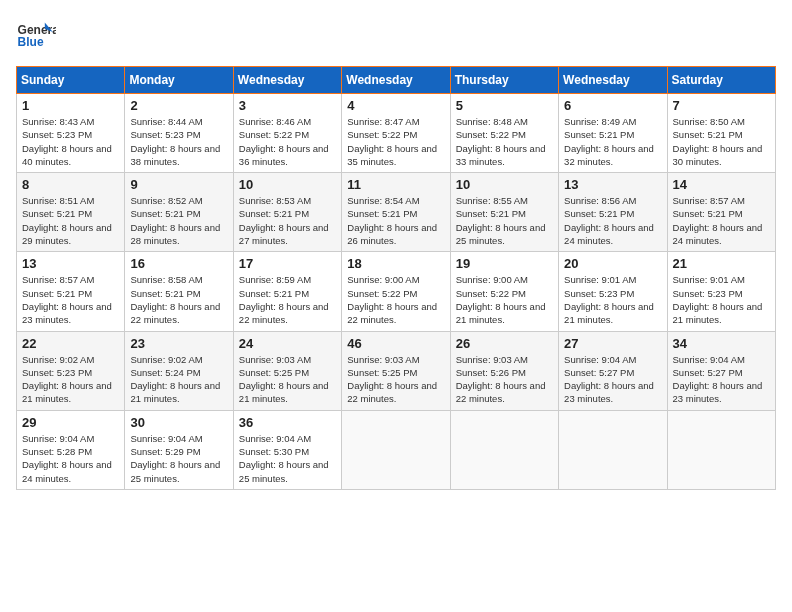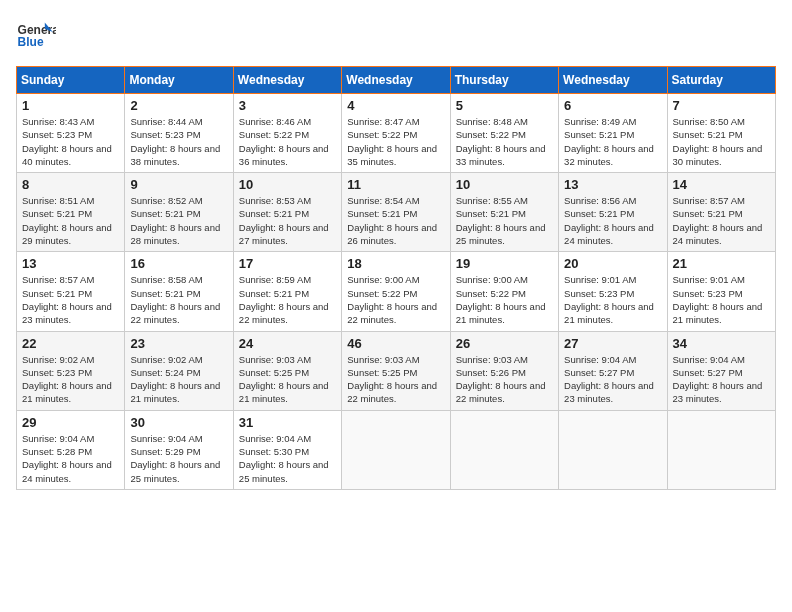--- a/index.html
+++ b/index.html
@@ -172,21 +172,21 @@
         <td><span class="day-num">27</span>
 <span class="day-info">Sunrise: 9:04 AM<br>Sunset: 5:27 PM<br>Daylight: 8 hours and 23 minutes.</span></td>
         <td><span class="day-num">34</span>
 <span class="day-info">Sunrise: 9:04 AM<br>Sunset: 5:27 PM<br>Daylight: 8 hours and 23 minutes.</span></td>
       </tr>
       <tr>
         <td><span class="day-num">29</span>
 <span class="day-info">Sunrise: 9:04 AM<br>Sunset: 5:28 PM<br>Daylight: 8 hours and 24 minutes.</span></td>
         <td><span class="day-num">30</span>
 <span class="day-info">Sunrise: 9:04 AM<br>Sunset: 5:29 PM<br>Daylight: 8 hours and 25 minutes.</span></td>
-        <td><span class="day-num">31</span>
+        <td><span class="day-num">36</span>
 <span class="day-info">Sunrise: 9:04 AM<br>Sunset: 5:30 PM<br>Daylight: 8 hours and 25 minutes.</span></td>
         <td class="empty-cell"></td>
         <td class="empty-cell"></td>
         <td class="empty-cell"></td>
         <td class="empty-cell"></td>
       </tr>
     </tbody>
 </table>
 
 </body></html>

